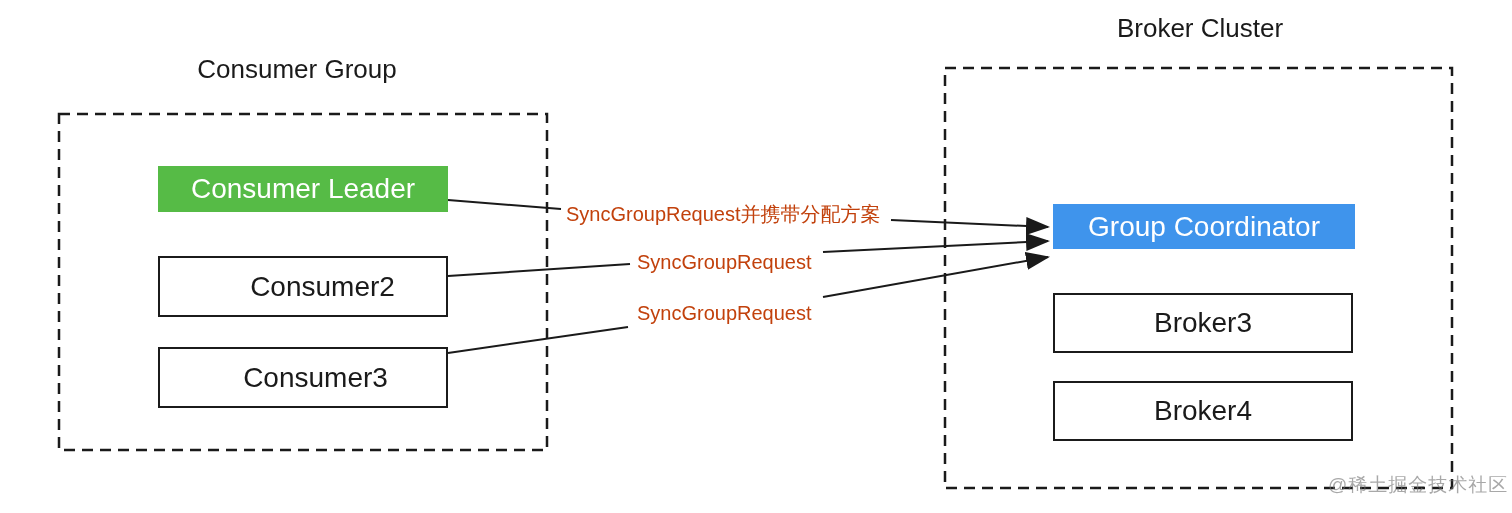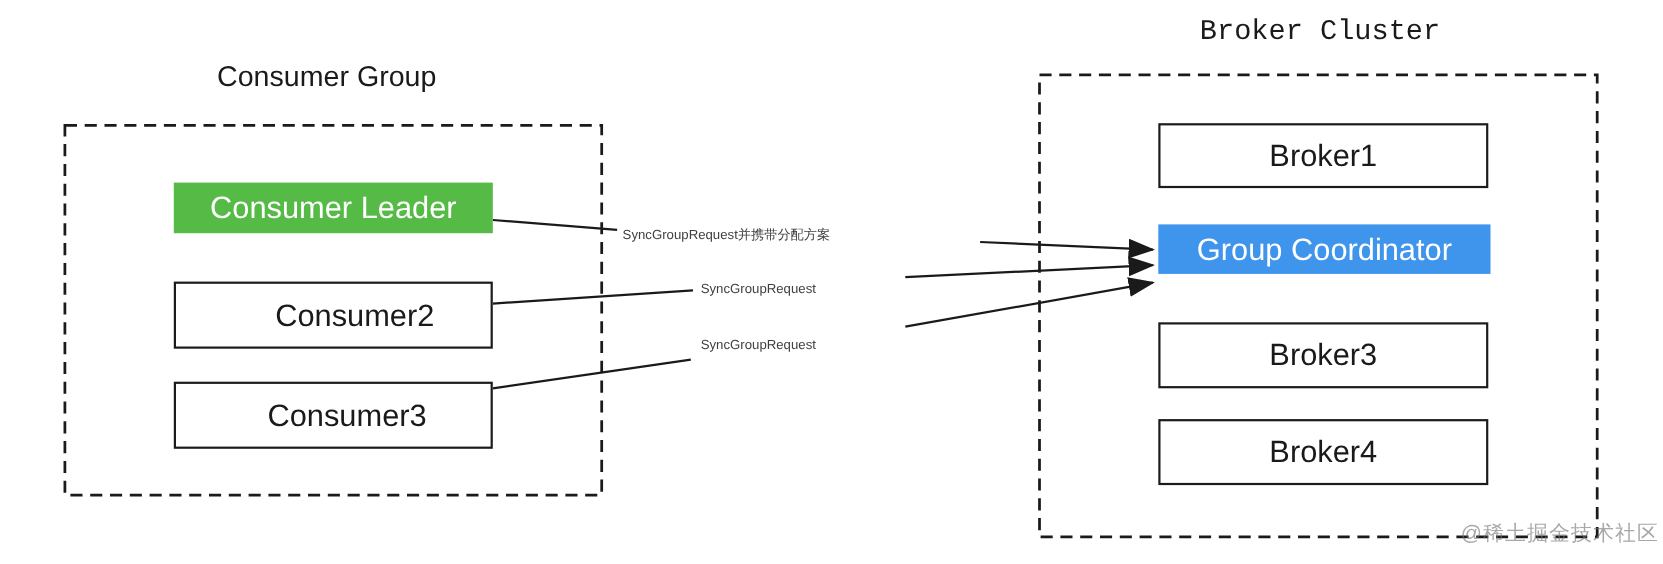--- a/index.html
+++ b/index.html
@@ -23,21 +23,21 @@
     font-size:28px;color:#1a1a1a;
     background:#ffffff;
     border:2px solid #1b1b1b;
     box-sizing:border-box;
     white-space:nowrap;
   }
   .node.leader{background:var(--leader-green);border:none;color:#ffffff;}
   .node.coordinator{background:var(--coordinator-blue);border:none;color:#ffffff;}
   .arrow-label{
     position:absolute;
-    font-size:12px;color:#404040;
+    font-size:20px;color:#c2410c;
     white-space:nowrap;
     transform:translateY(-50%);
   }
   .watermark{
     position:absolute;
     left:1328px;top:472px;
     font-size:19px;
     color:rgba(115,115,115,0.62);
     letter-spacing:1px;
     white-space:nowrap;
@@ -62,27 +62,26 @@
     <line x1="891" y1="220" x2="1048" y2="227" stroke="#1a1a1a" stroke-width="2" marker-end="url(#arrowhead)"></line>
 
     <line x1="448" y1="276" x2="630" y2="264" stroke="#1a1a1a" stroke-width="2"></line>
     <line x1="823" y1="252" x2="1048" y2="241" stroke="#1a1a1a" stroke-width="2" marker-end="url(#arrowhead)"></line>
 
     <line x1="448" y1="353" x2="628" y2="327" stroke="#1a1a1a" stroke-width="2"></line>
     <line x1="823" y1="297" x2="1048" y2="257" stroke="#1a1a1a" stroke-width="2" marker-end="url(#arrowhead)"></line>
   </svg>
 
   <div class="title" style="left:297px;top:54px;">Consumer Group</div>
-  <div class="title" style="left:1200px;top:13px;font-family:Liberation Mono, monospace;">Broker Cluster</div>
+  <div class="title" style="left:1200px;top:13px;">Broker Cluster</div>
 
   <div class="node leader" style="left:158px;top:166px;width:290px;height:46px;">Consumer Leader</div>
   <div class="node" style="left:158px;top:256px;width:290px;height:61px;padding-left:39px;">Consumer2</div>
   <div class="node" style="left:158px;top:347px;width:290px;height:61px;padding-left:25px;">Consumer3</div>
 
-  <div class="node" style="left:1053px;top:112px;width:300px;height:59px;">Broker1</div>
   <div class="node coordinator" style="left:1053px;top:204px;width:302px;height:45px;">Group Coordinator</div>
   <div class="node" style="left:1053px;top:293px;width:300px;height:60px;">Broker3</div>
   <div class="node" style="left:1053px;top:381px;width:300px;height:60px;">Broker4</div>
 
   <div class="arrow-label" style="left:566px;top:214px;">SyncGroupRequest并携带分配方案</div>
   <div class="arrow-label" style="left:637px;top:262px;">SyncGroupRequest</div>
   <div class="arrow-label" style="left:637px;top:313px;">SyncGroupRequest</div>
 
   <div class="watermark">@稀土掘金技术社区</div>
 

